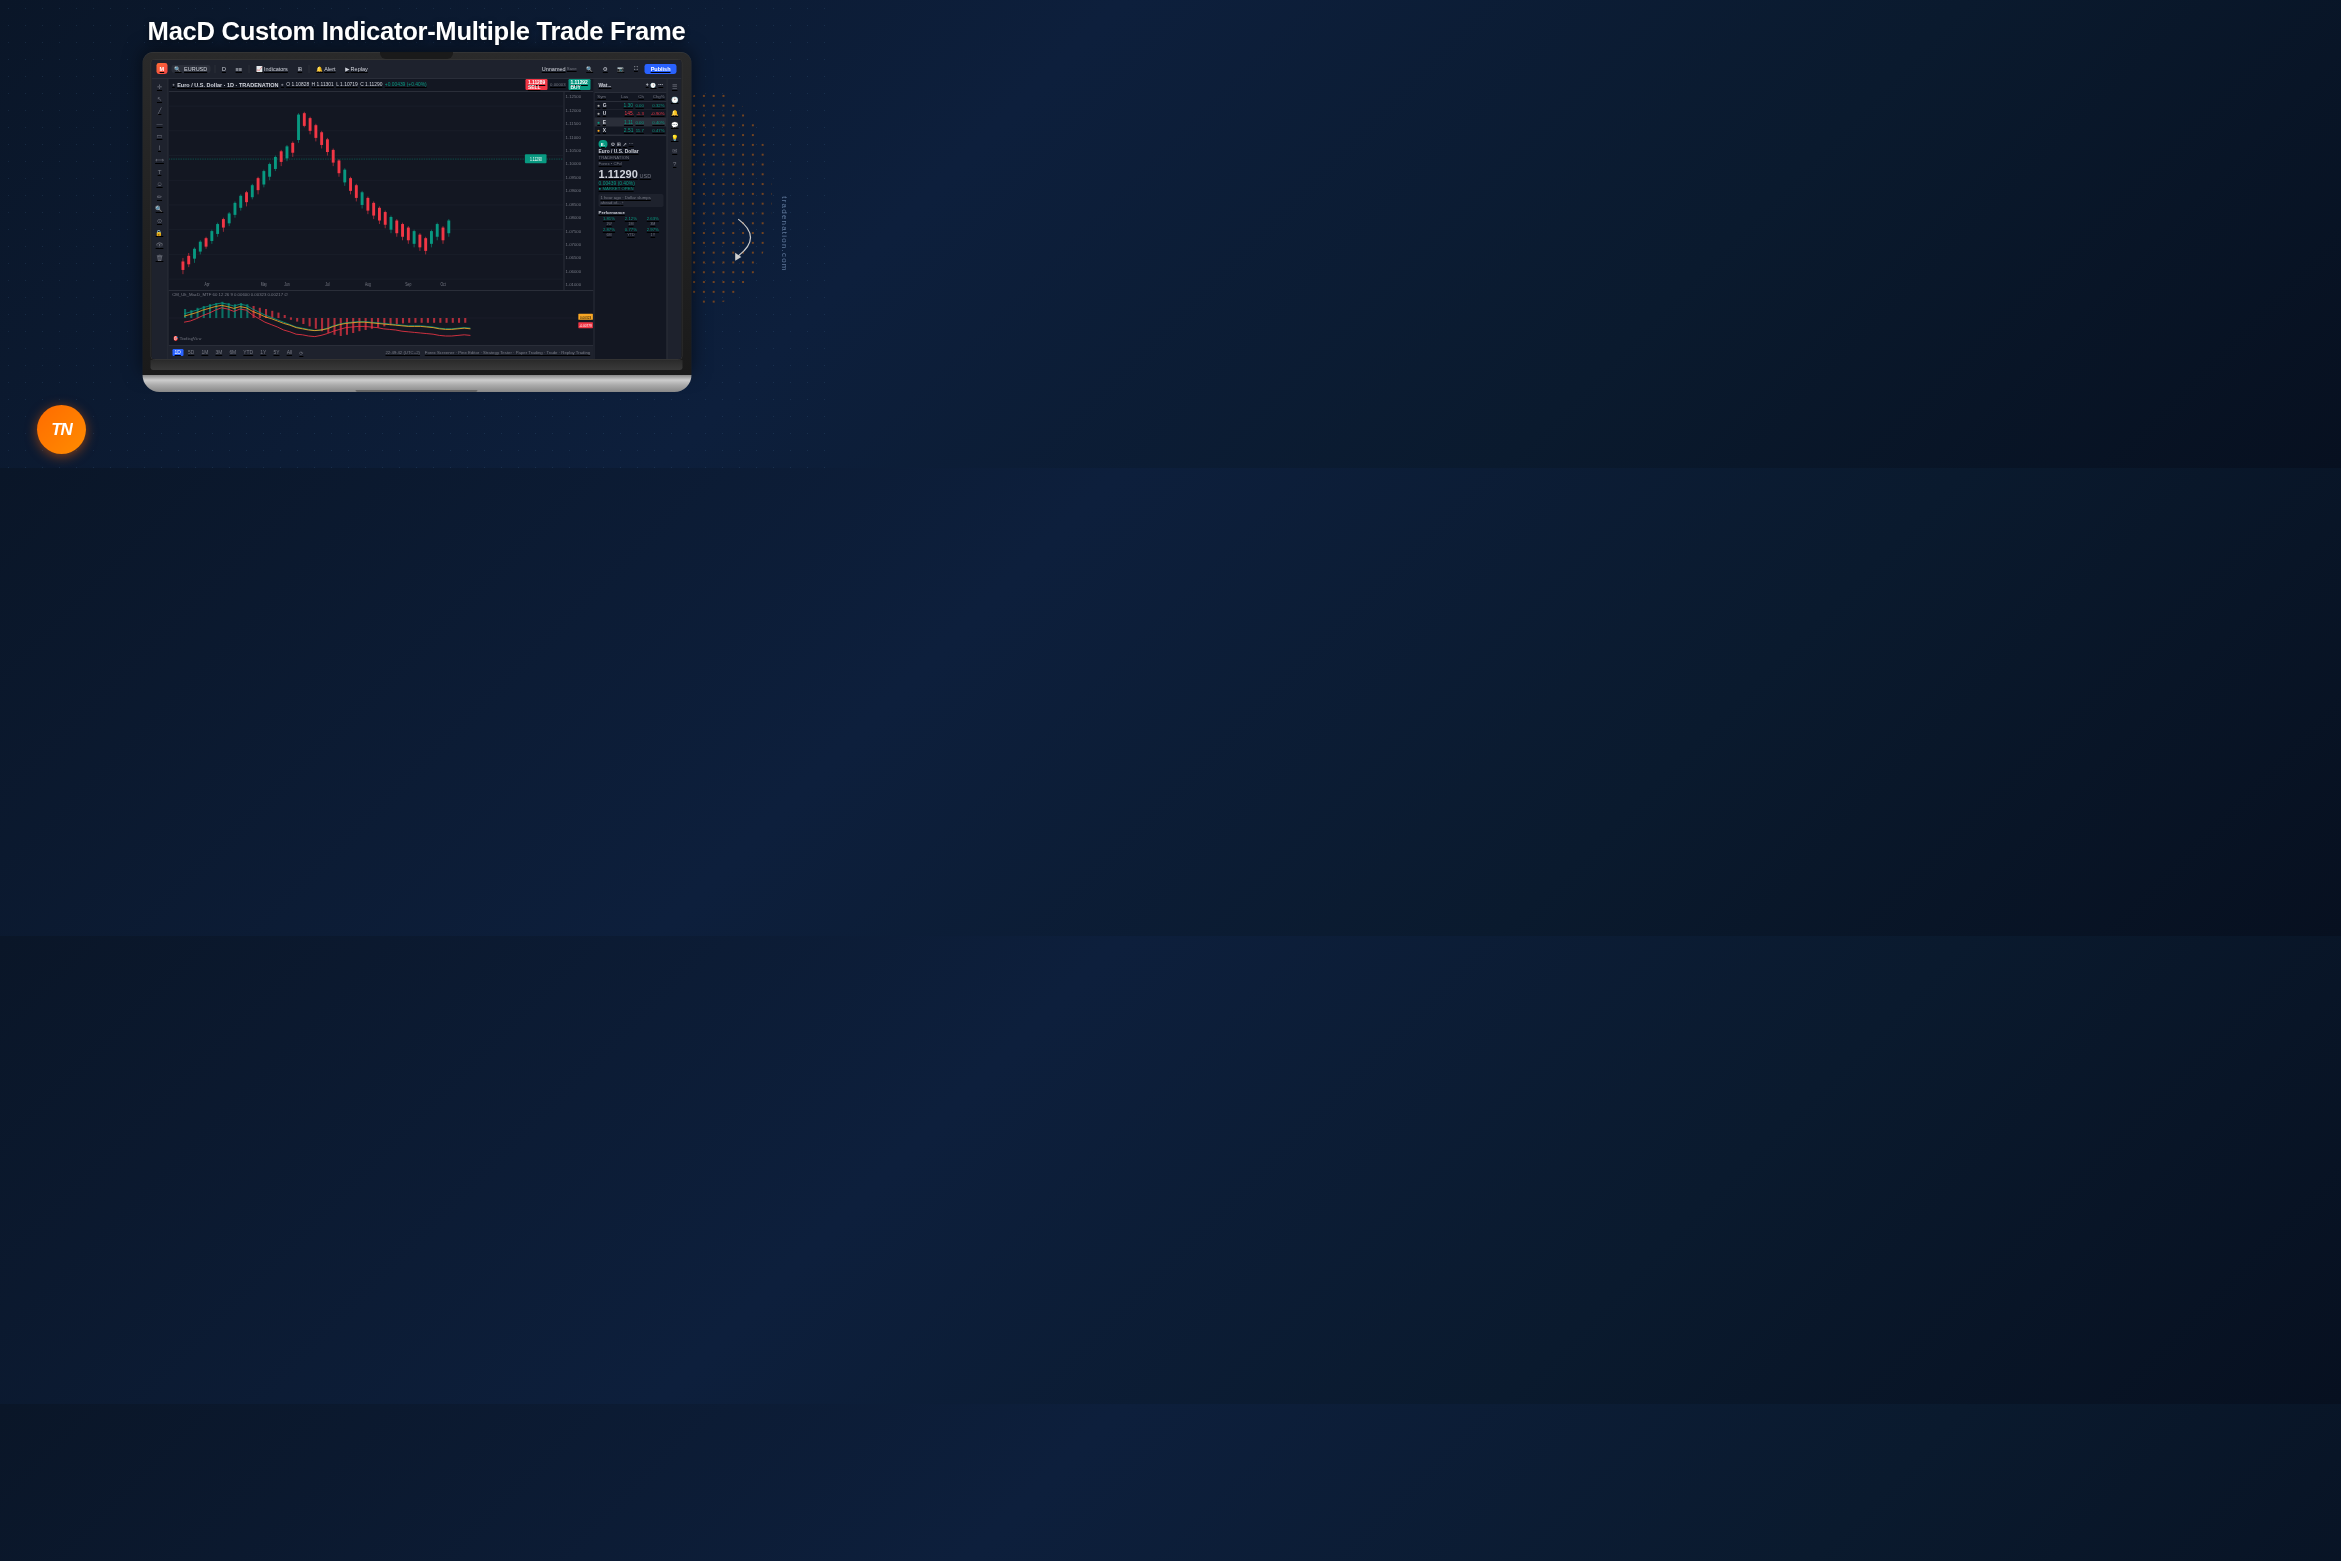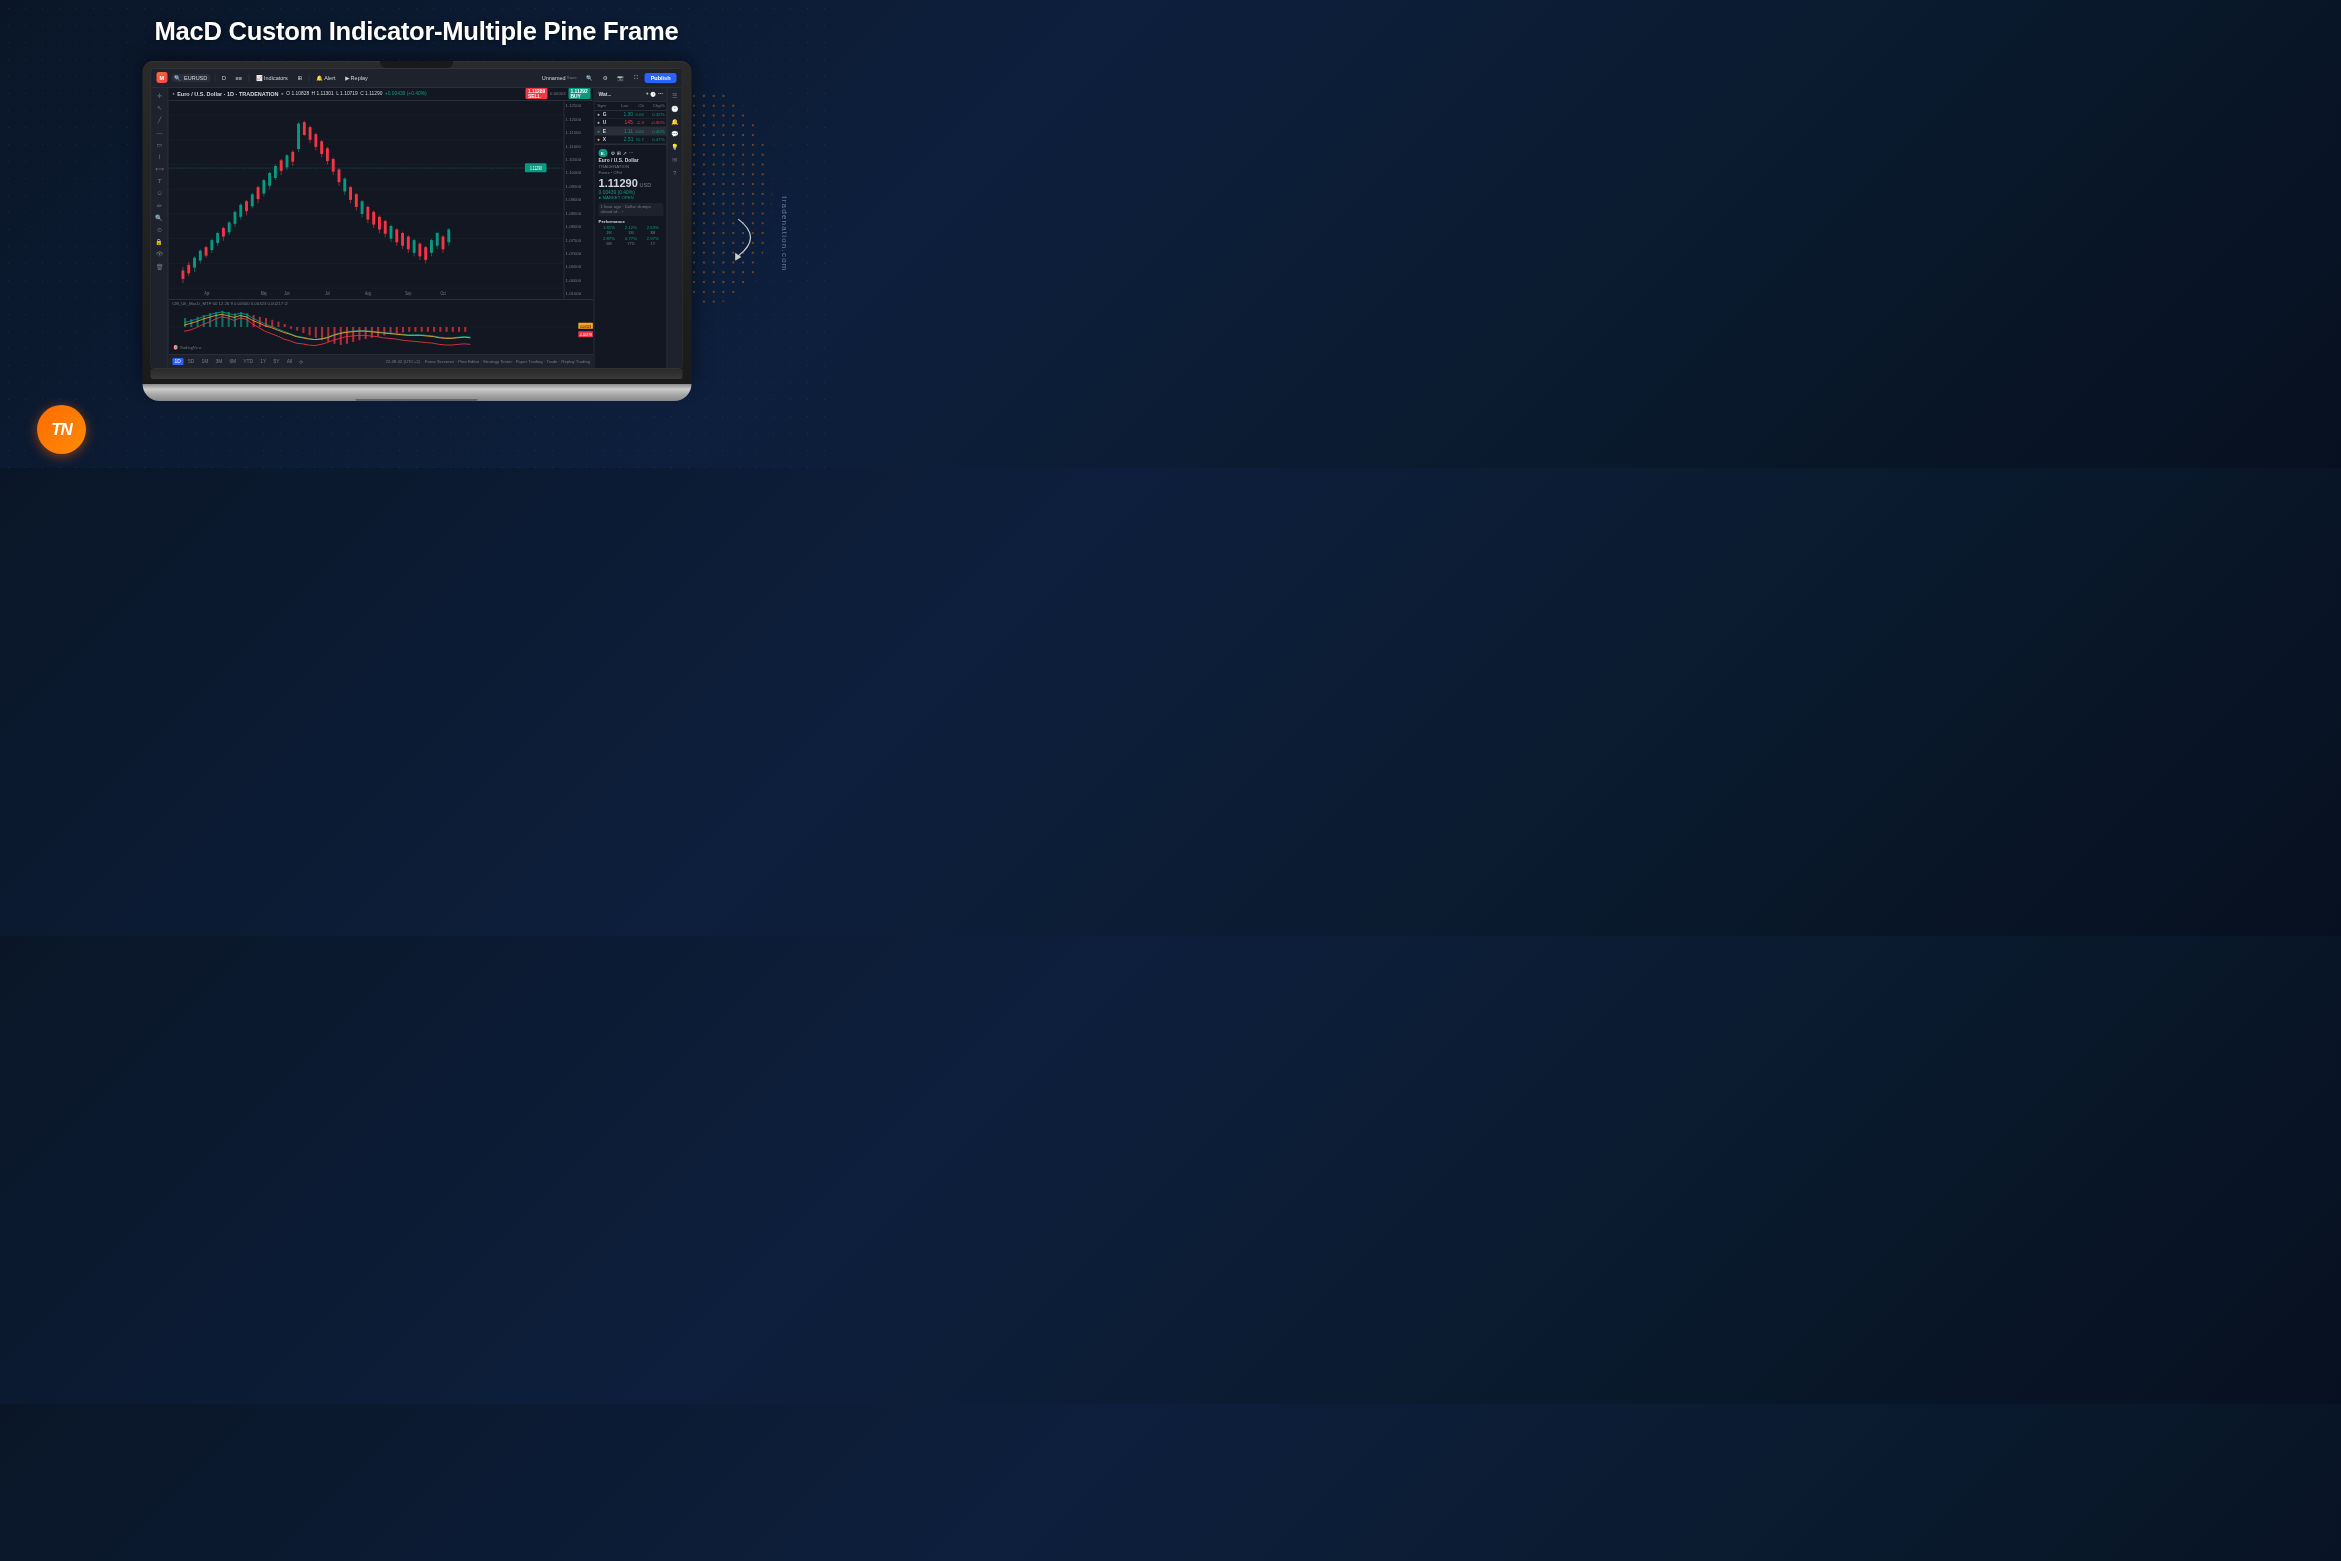--- a/index.html
+++ b/index.html
@@ -89,25 +89,26 @@
       color: white;
       font-size: 17px;
       font-weight: 900;
       font-style: italic;
       letter-spacing: -1.2px;
     }
 
     
     .laptop-container {
       position: absolute;
-      top: 61px;
+      top: 52px;
       left: 50%;
       transform: translateX(-50%);
       width: 549px;
       z-index: 5;
+      text-decoration: underline;
     }
 
     
     .laptop-top {
       width: 549px;
       background: linear-gradient(180deg, #2a2a2a 0%, #1a1a1a 100%);
       border-radius: 11px 11px 0 0;
       padding: 7.3px 8.5px 4.9px 8.5px;
       box-shadow: 0 -2.4px 18.3px rgba(0,0,0,0.5), inset 0 0.6px 0 rgba(255,255,255,0.1);
       position: relative;
@@ -495,21 +496,21 @@
       z-index: 6;
     }
   </style>
 </head>
 <body>
 
 <div class="dot-pattern"></div>
 
 <div class="orange-dots-right"></div>
 
-<h1 class="page-title">MacD Custom Indicator-Multiple Pine Frame</h1>
+<h1 class="page-title">MacD Custom Indicator-Multiple Trade Frame</h1>
 
 <div class="vertical-text">tradenation.com</div>
 
 <div class="laptop-container">
   <div class="laptop-top">
     <div class="laptop-notch"></div>
     <div class="laptop-screen">
 
       <div class="tv-ui">
 

